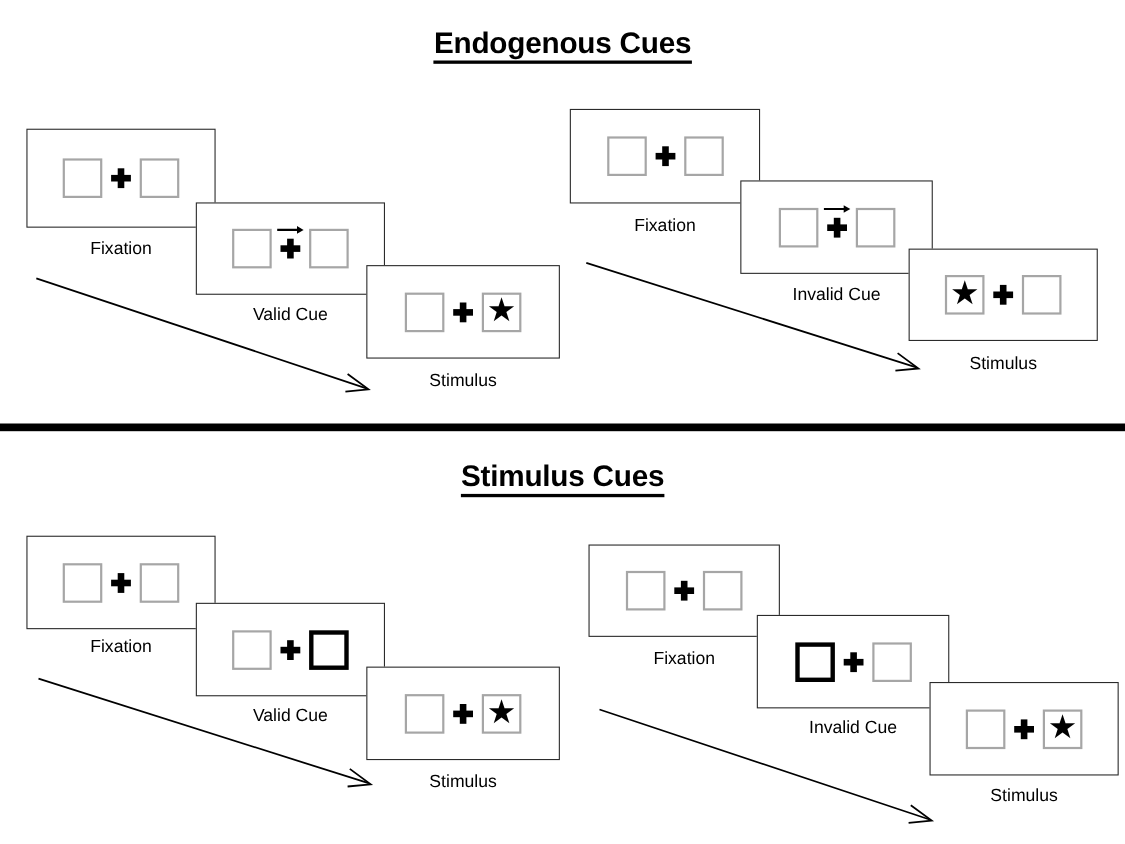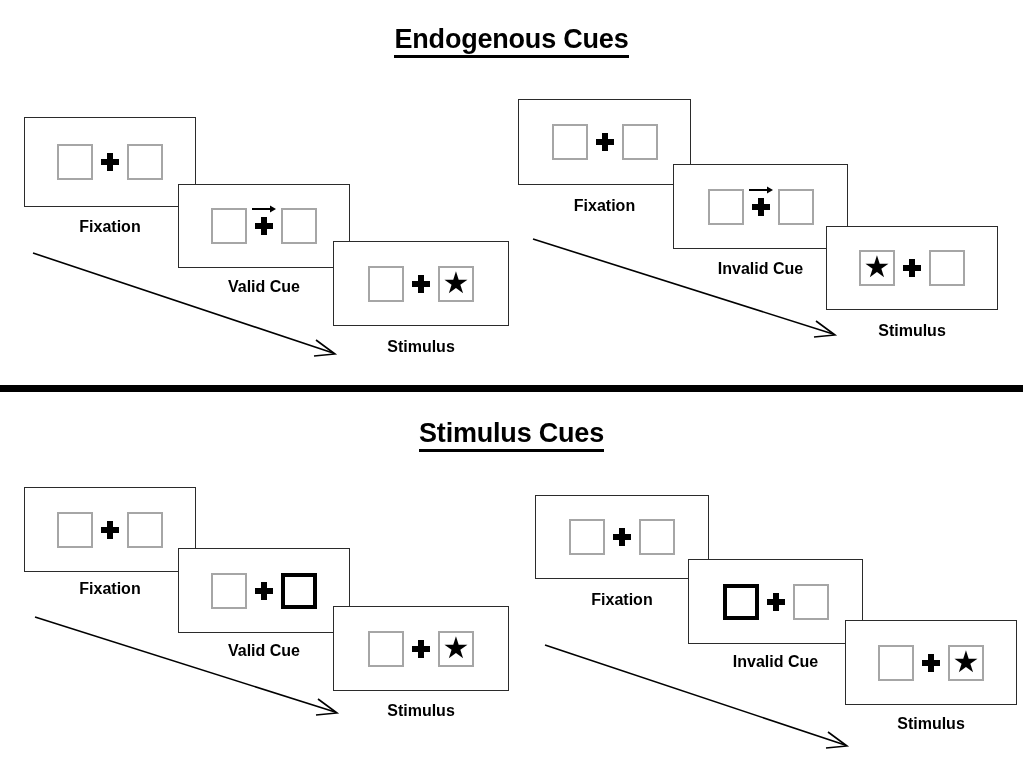--- a/index.html
+++ b/index.html
@@ -113,21 +113,21 @@
     transform: translateX(-50%);
     top: -4px;
     width: 26px;
     height: 10px;
   }
 
   
   .caption {
     position: absolute;
     font-size: 16px;
-    font-weight: bold;
+    font-weight: normal;
     white-space: nowrap;
     text-align: center;
   }
 
   
   .time-arrow {
     position: absolute;
     overflow: visible;
   }
 </style>

